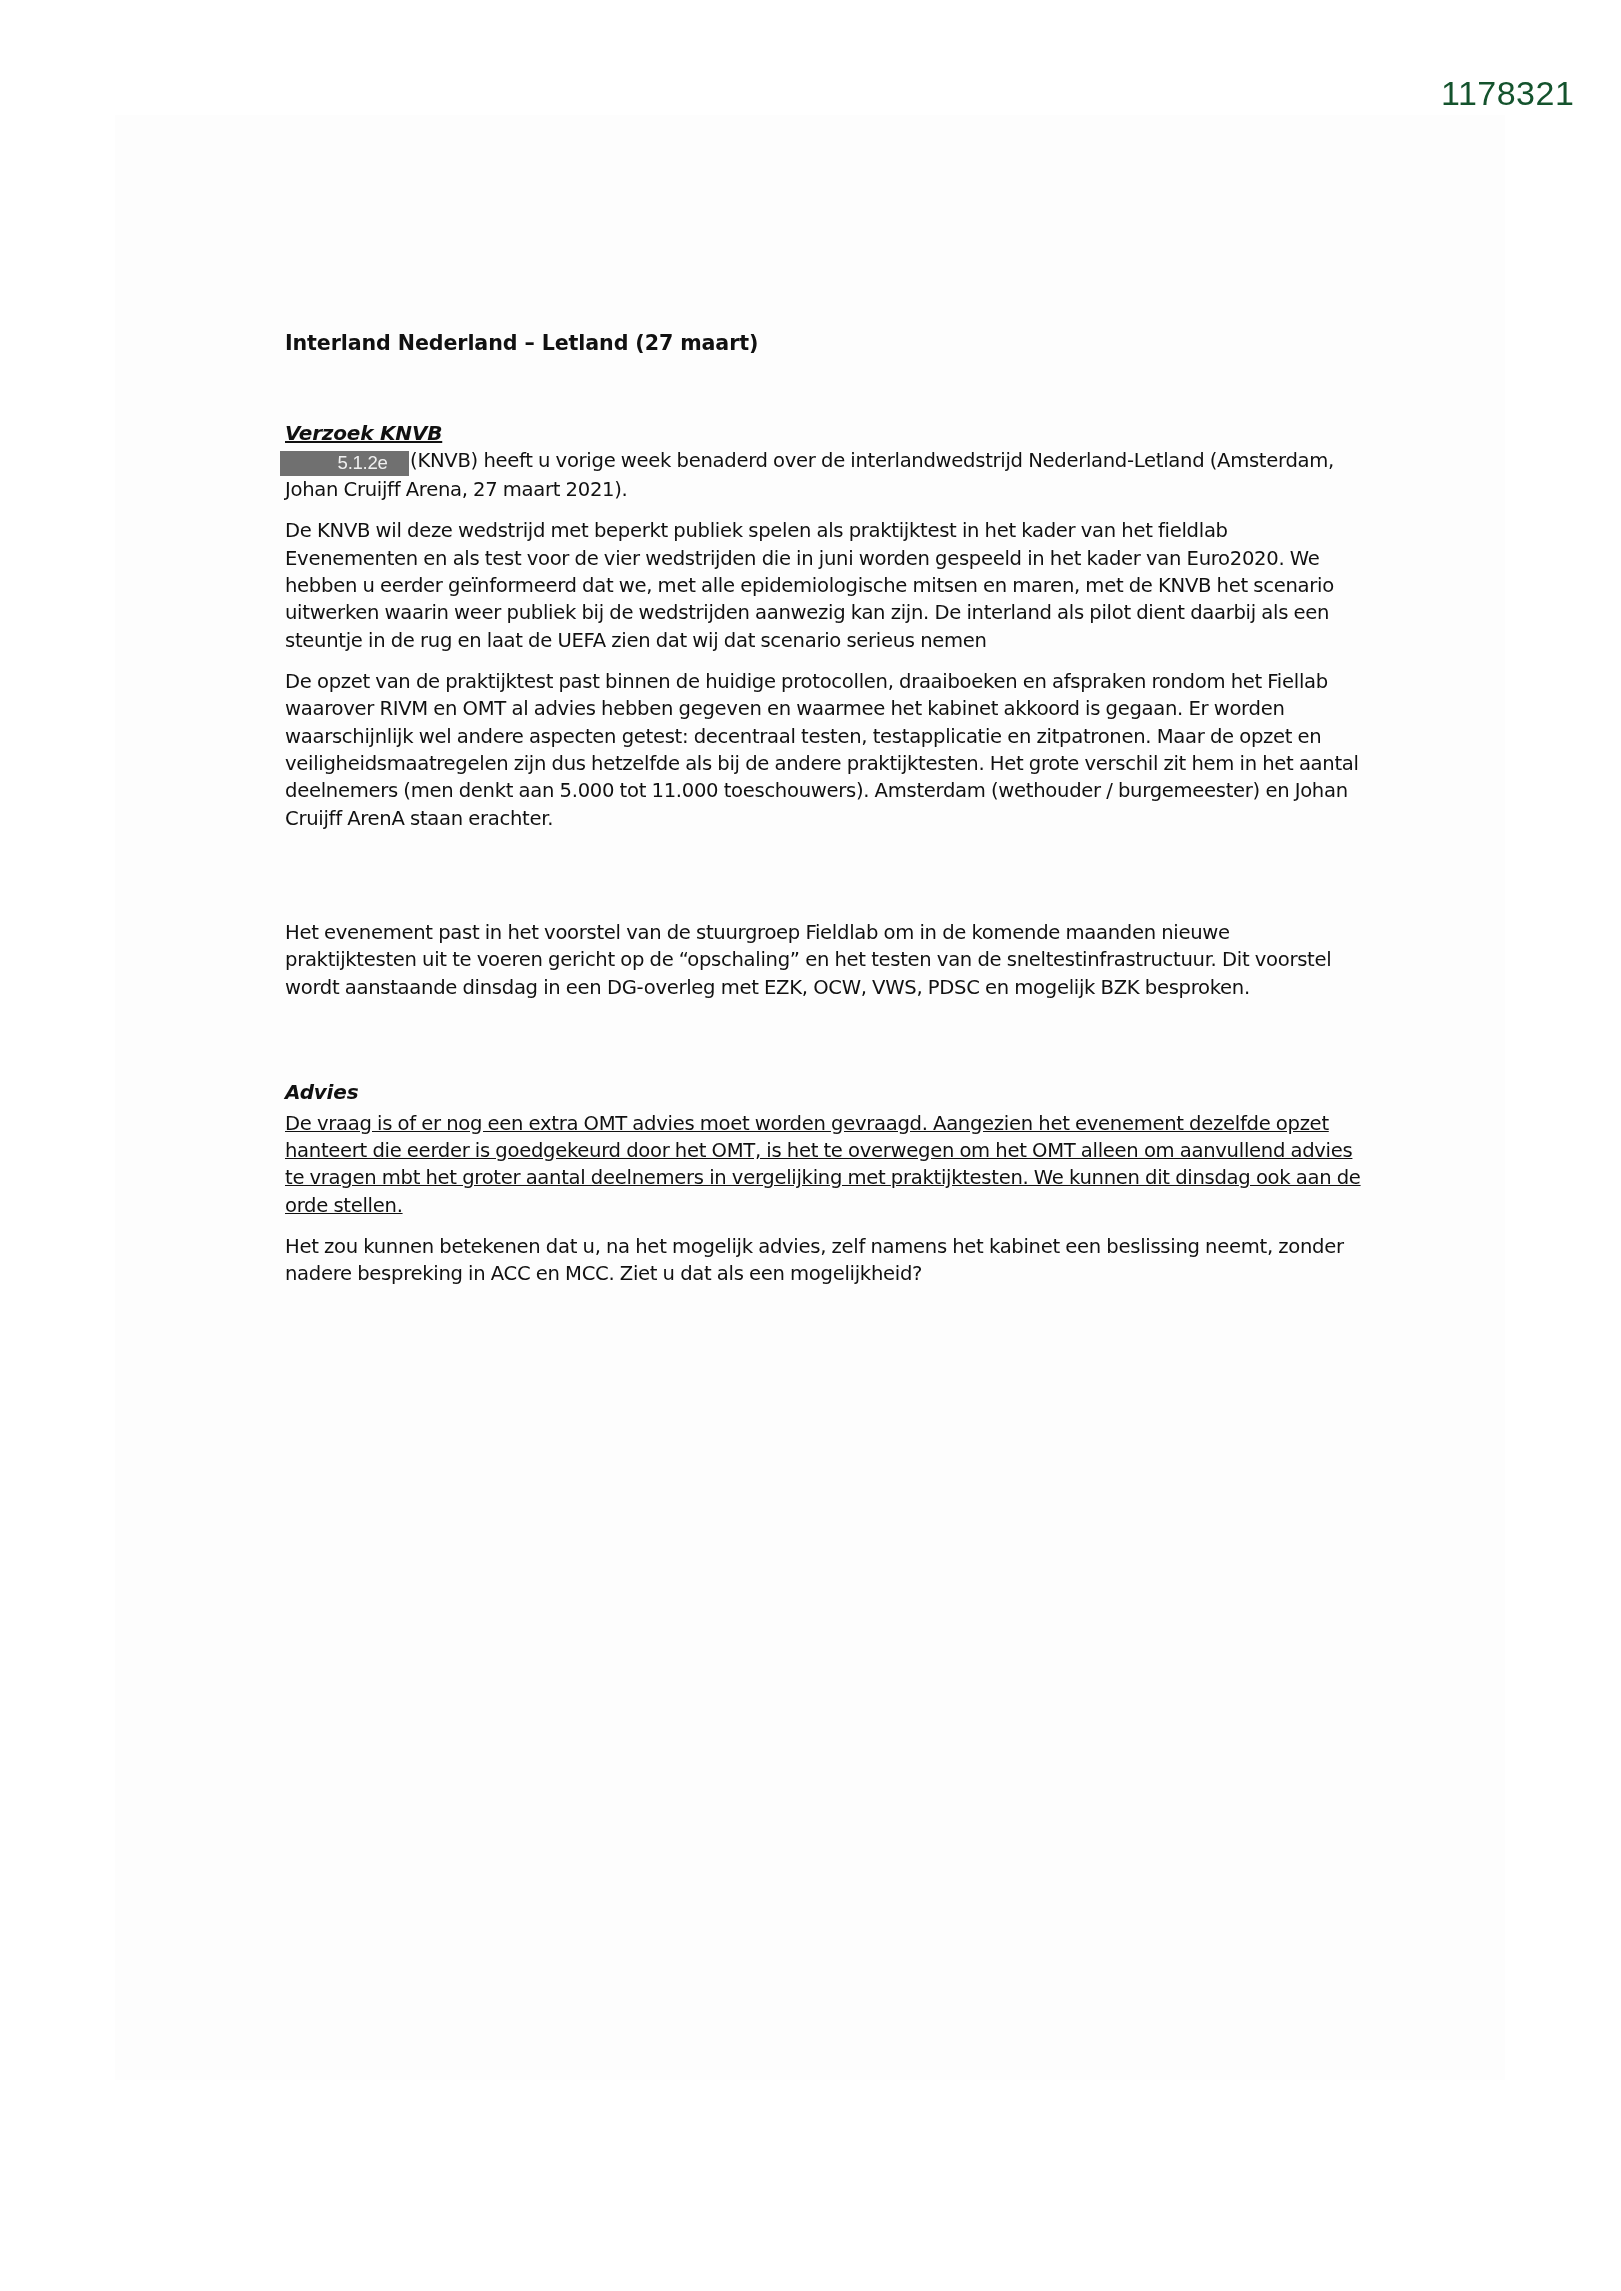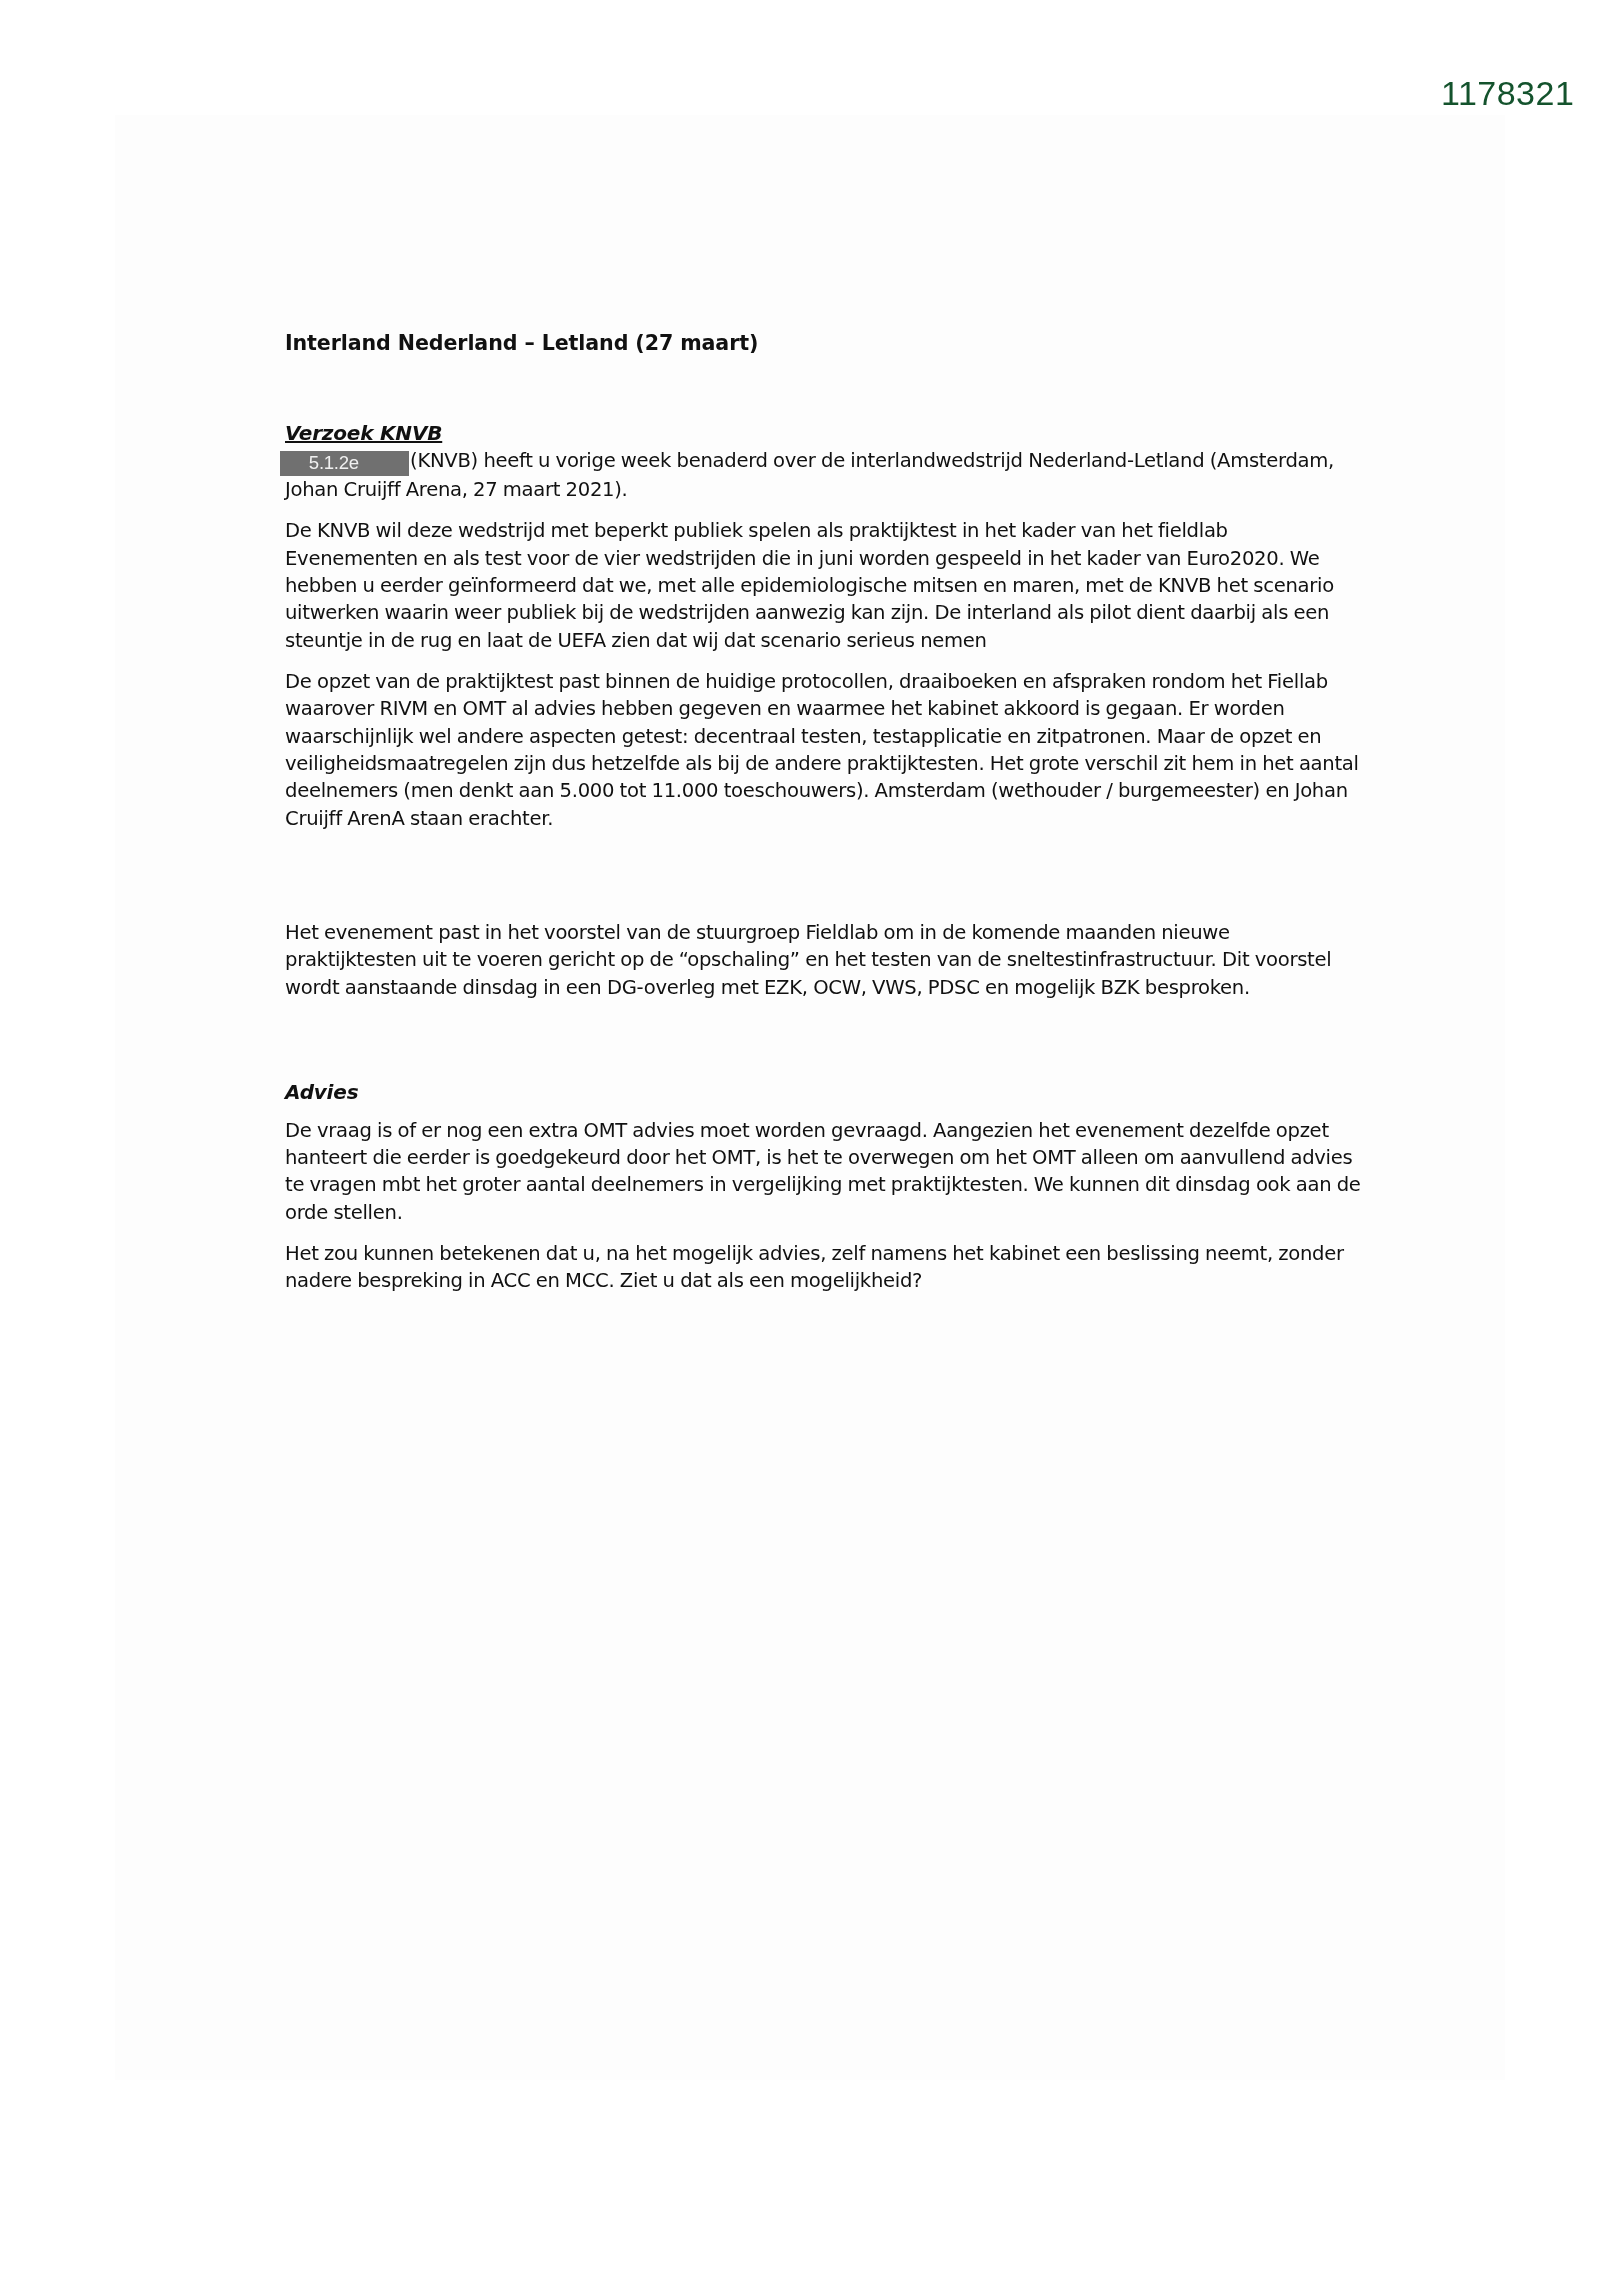--- a/index.html
+++ b/index.html
@@ -72,21 +72,21 @@
     }
     .redaction {
       display: inline-block;
       background: #707070;
       color: #f0f0f0;
       font-family: "Liberation Sans", sans-serif;
       font-size: 18.6px;
       width: 129px;
       height: 25.5px;
       line-height: 23.5px;
-      text-align: center;
+      text-align: right;
       vertical-align: -2px;
       margin-left: -4.9px;
       margin-right: 1px;
       box-sizing: border-box;
       padding-right: 21.6px;
     }
   </style>
 </head>
 <body>
 
@@ -104,18 +104,18 @@
     <p class="para" style="margin-top: 13.7px;">De KNVB wil deze wedstrijd met beperkt publiek spelen als praktijktest in het kader van het fieldlab Evenementen en als test voor de vier wedstrijden die in juni worden gespeeld in het kader van Euro2020. We hebben u eerder geïnformeerd dat we, met alle epidemiologische mitsen en maren, met de KNVB het scenario uitwerken waarin weer publiek bij de wedstrijden aanwezig kan zijn. De interland als pilot dient daarbij als een steuntje in de rug en laat de UEFA zien dat wij dat scenario serieus nemen</p>
     <p class="para" style="margin-top: 13.7px;">De opzet van de praktijktest past binnen de huidige protocollen, draaiboeken en afspraken rondom het Fiellab waarover RIVM en OMT al advies hebben gegeven en waarmee het kabinet akkoord is gegaan. Er worden waarschijnlijk wel andere aspecten getest: decentraal testen, testapplicatie en zitpatronen. Maar de opzet en veiligheidsmaatregelen zijn dus hetzelfde als bij de andere praktijktesten. Het grote verschil zit hem in het aantal deelnemers (men denkt aan 5.000 tot 11.000 toeschouwers). Amsterdam (wethouder / burgemeester) en Johan Cruijff ArenA staan erachter.</p>
   </div>
 
   <div class="section" style="top: 590px;">
     <p class="para">Het evenement past in het voorstel van de stuurgroep Fieldlab om in de komende maanden nieuwe praktijktesten uit te voeren gericht op de “opschaling” en het testen van de sneltestinfrastructuur. Dit voorstel wordt aanstaande dinsdag in een DG-overleg met EZK, OCW, VWS, PDSC en mogelijk BZK besproken.</p>
   </div>
 
   <div class="section" style="top: 751px;">
     <h2 class="section-heading">Advies</h2>
-    <p class="para" style="margin-top: 11px;">De vraag is of er nog een extra OMT advies moet worden gevraagd. Aangezien het evenement dezelfde opzet hanteert die eerder is goedgekeurd door het OMT, is het te overwegen om het OMT alleen om aanvullend advies te vragen mbt het groter aantal deelnemers in vergelijking met praktijktesten. We kunnen dit dinsdag ook aan de orde stellen.</p>
+    <p class="para" style="margin-top: 4px; text-decoration: underline;">De vraag is of er nog een extra OMT advies moet worden gevraagd. Aangezien het evenement dezelfde opzet hanteert die eerder is goedgekeurd door het OMT, is het te overwegen om het OMT alleen om aanvullend advies te vragen mbt het groter aantal deelnemers in vergelijking met praktijktesten. We kunnen dit dinsdag ook aan de orde stellen.</p>
     <p class="para" style="margin-top: 13.7px;">Het zou kunnen betekenen dat u, na het mogelijk advies, zelf namens het kabinet een beslissing neemt, zonder nadere bespreking in ACC en MCC. Ziet u dat als een mogelijkheid?</p>
   </div>
 
 </div>
 
 
 </body></html>

